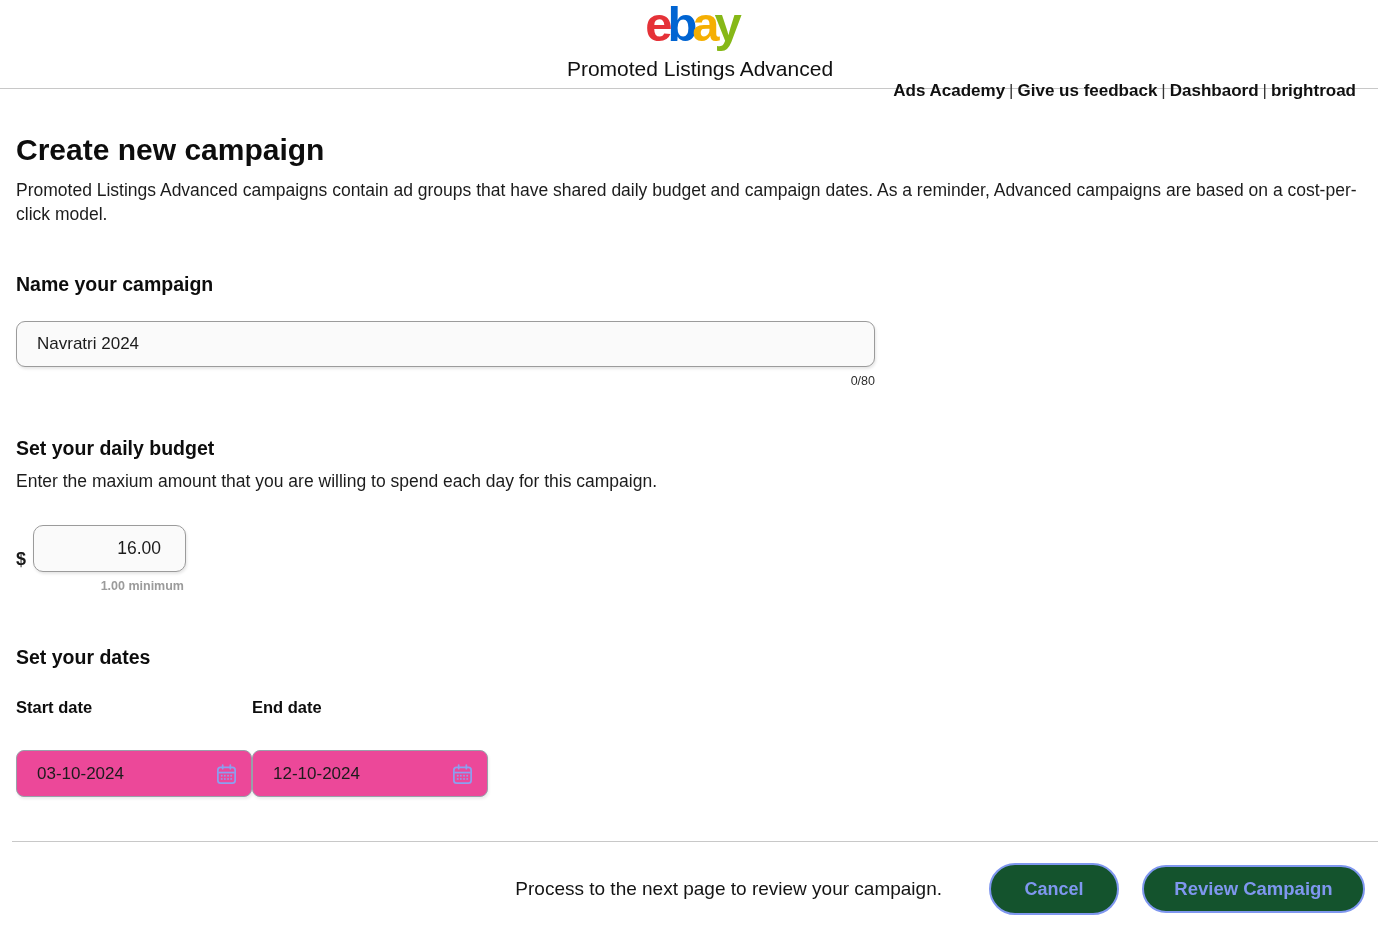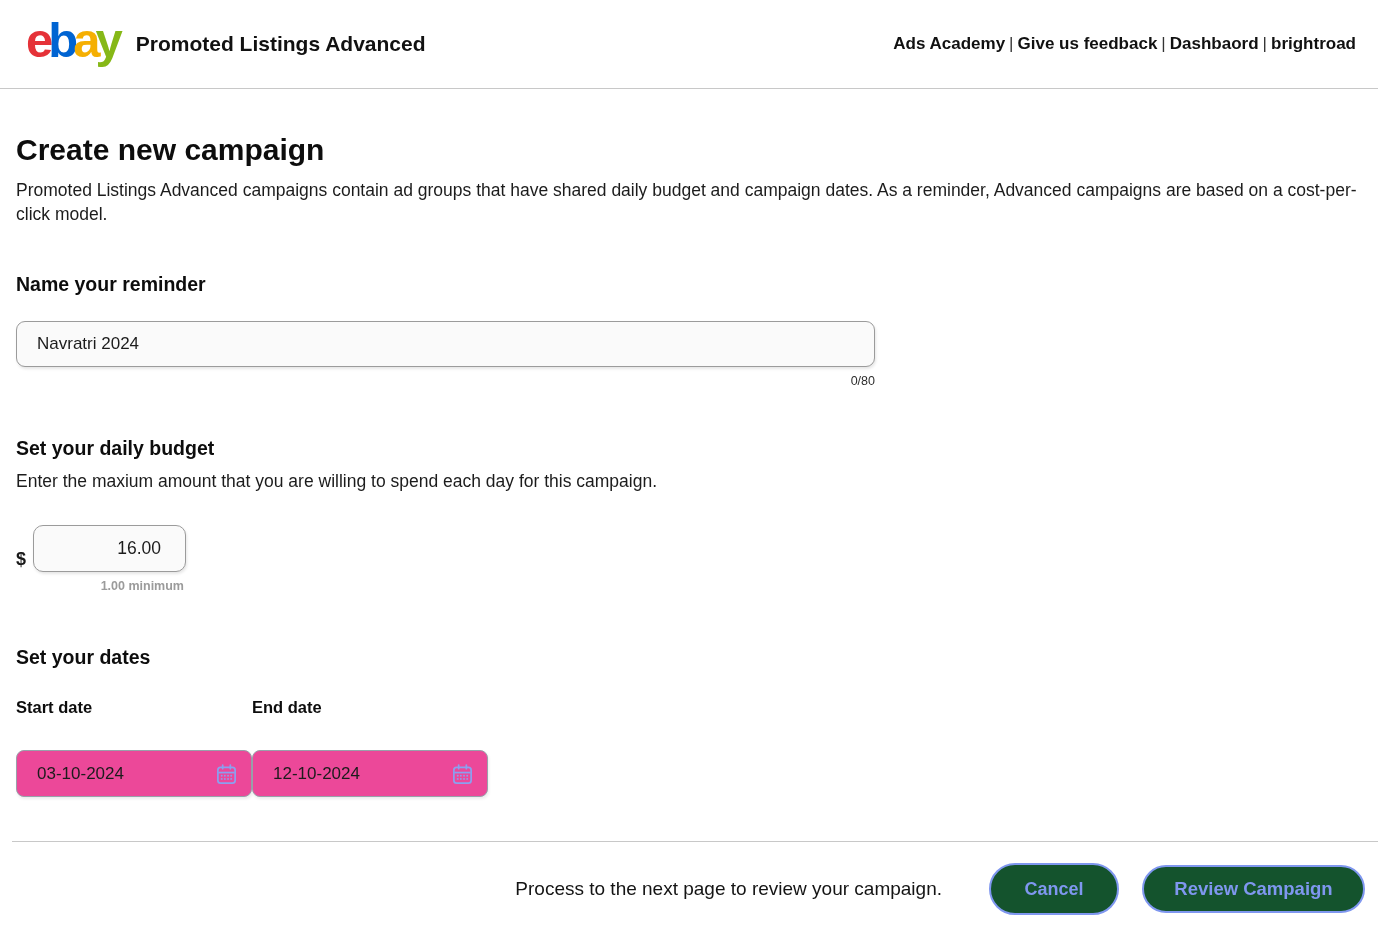--- a/index.html
+++ b/index.html
@@ -13,34 +13,35 @@
   }
 
   
   .header {
     height: 89px;
     display: flex;
     align-items: center;
     padding: 0 22px 0 26px;
     border-bottom: 1px solid #c8c8c8;
     background: #ffffff;
+    flex-direction: column;
   }
   .logo {
     font-size: 49px;
     font-weight: 700;
     letter-spacing: -5px;
     line-height: 1;
     padding-bottom: 8px;
     user-select: none;
   }
   .logo span { display: inline-block; }
   .app-title {
     margin-left: 18px;
     font-size: 21px;
-    font-weight: 700;
+    font-weight: 400;
     color: #111111;
   }
   .nav {
     margin-left: auto;
     font-size: 17px;
     font-weight: 700;
     color: #111111;
     display: flex;
     align-items: center;
     gap: 4px;
@@ -235,21 +236,21 @@
     <a>brightroad</a>
   </div>
 </div>
 
 <div class="main">
 
   <h1 class="page-title">Create new campaign</h1>
   <p class="page-desc">Promoted Listings Advanced campaigns contain ad groups that have shared daily budget and campaign dates. As a reminder, Advanced campaigns are based on a cost-per-click model.</p>
 
   <div class="name-section">
-    <div class="section-heading">Name your reminder</div>
+    <div class="section-heading">Name your campaign</div>
     <input class="name-input" type="text" value="Navratri 2024" style="">
     <div class="char-counter">0/80</div>
   </div>
 
   <div class="budget-section">
     <div class="section-heading">Set your daily budget</div>
     <div class="section-desc">Enter the maxium amount that you are willing to spend each day for this campaign.</div>
     <div class="budget-row">
       <span class="currency">$</span>
       <div class="budget-col">

